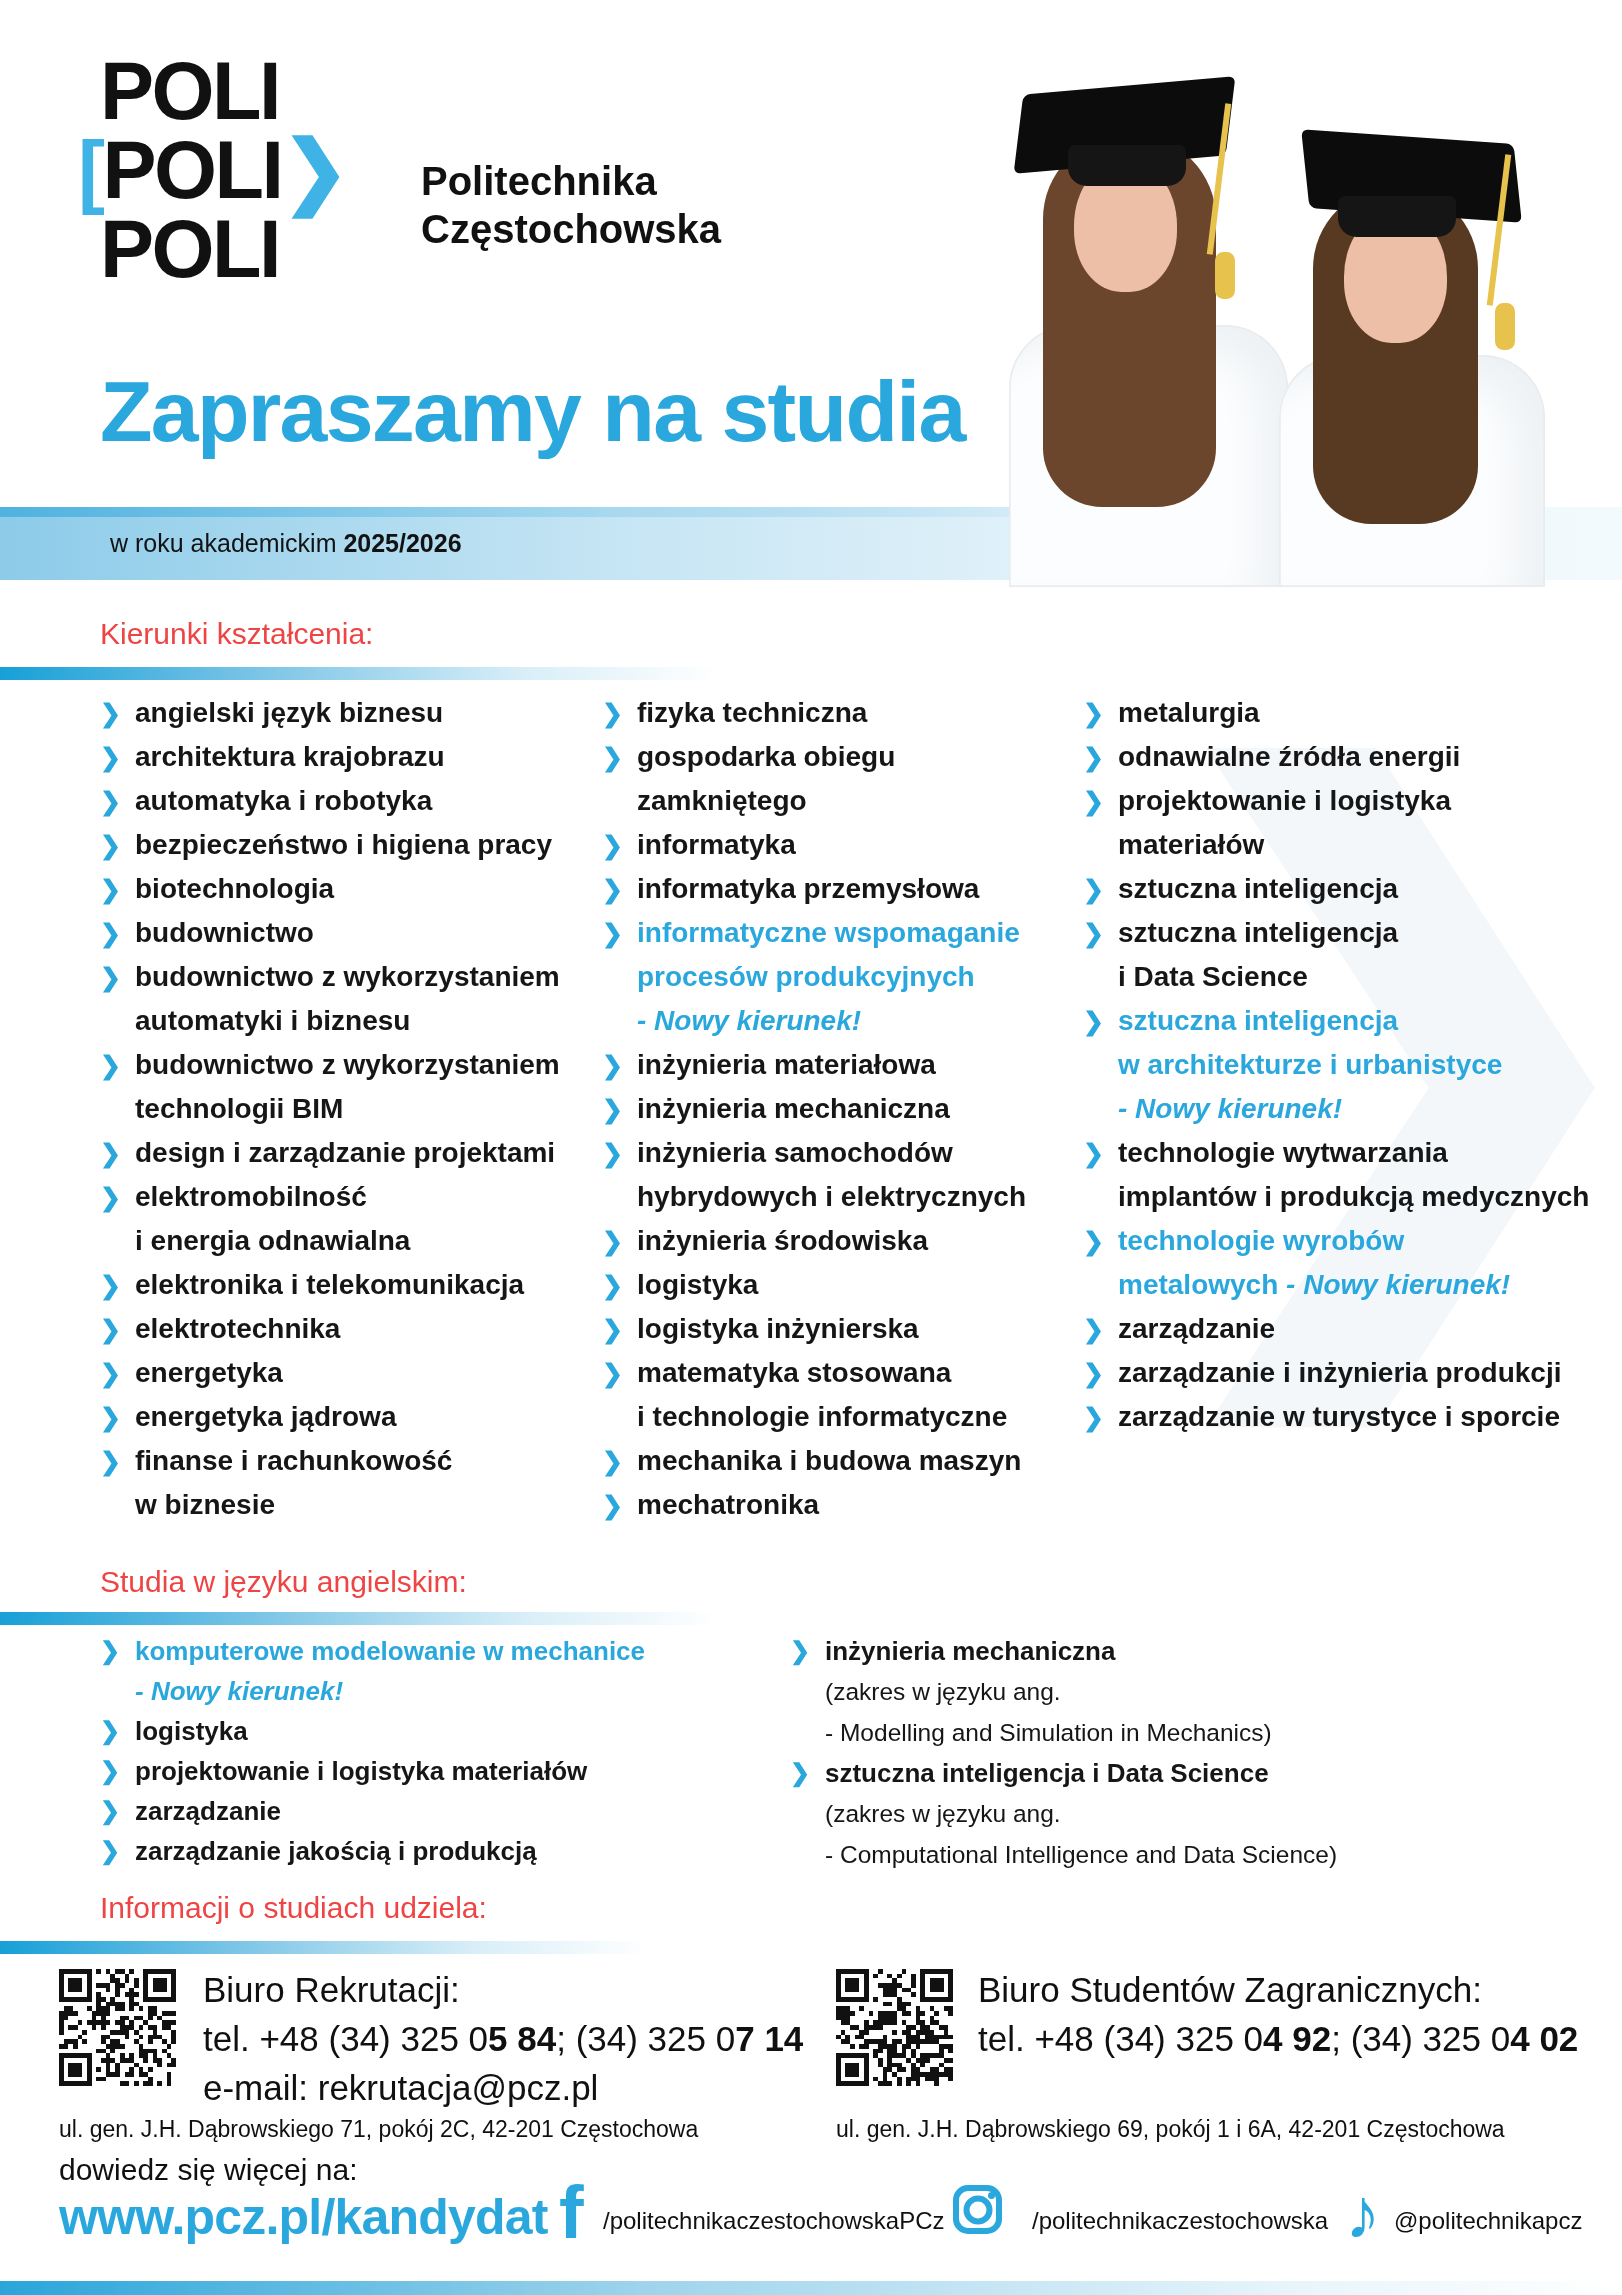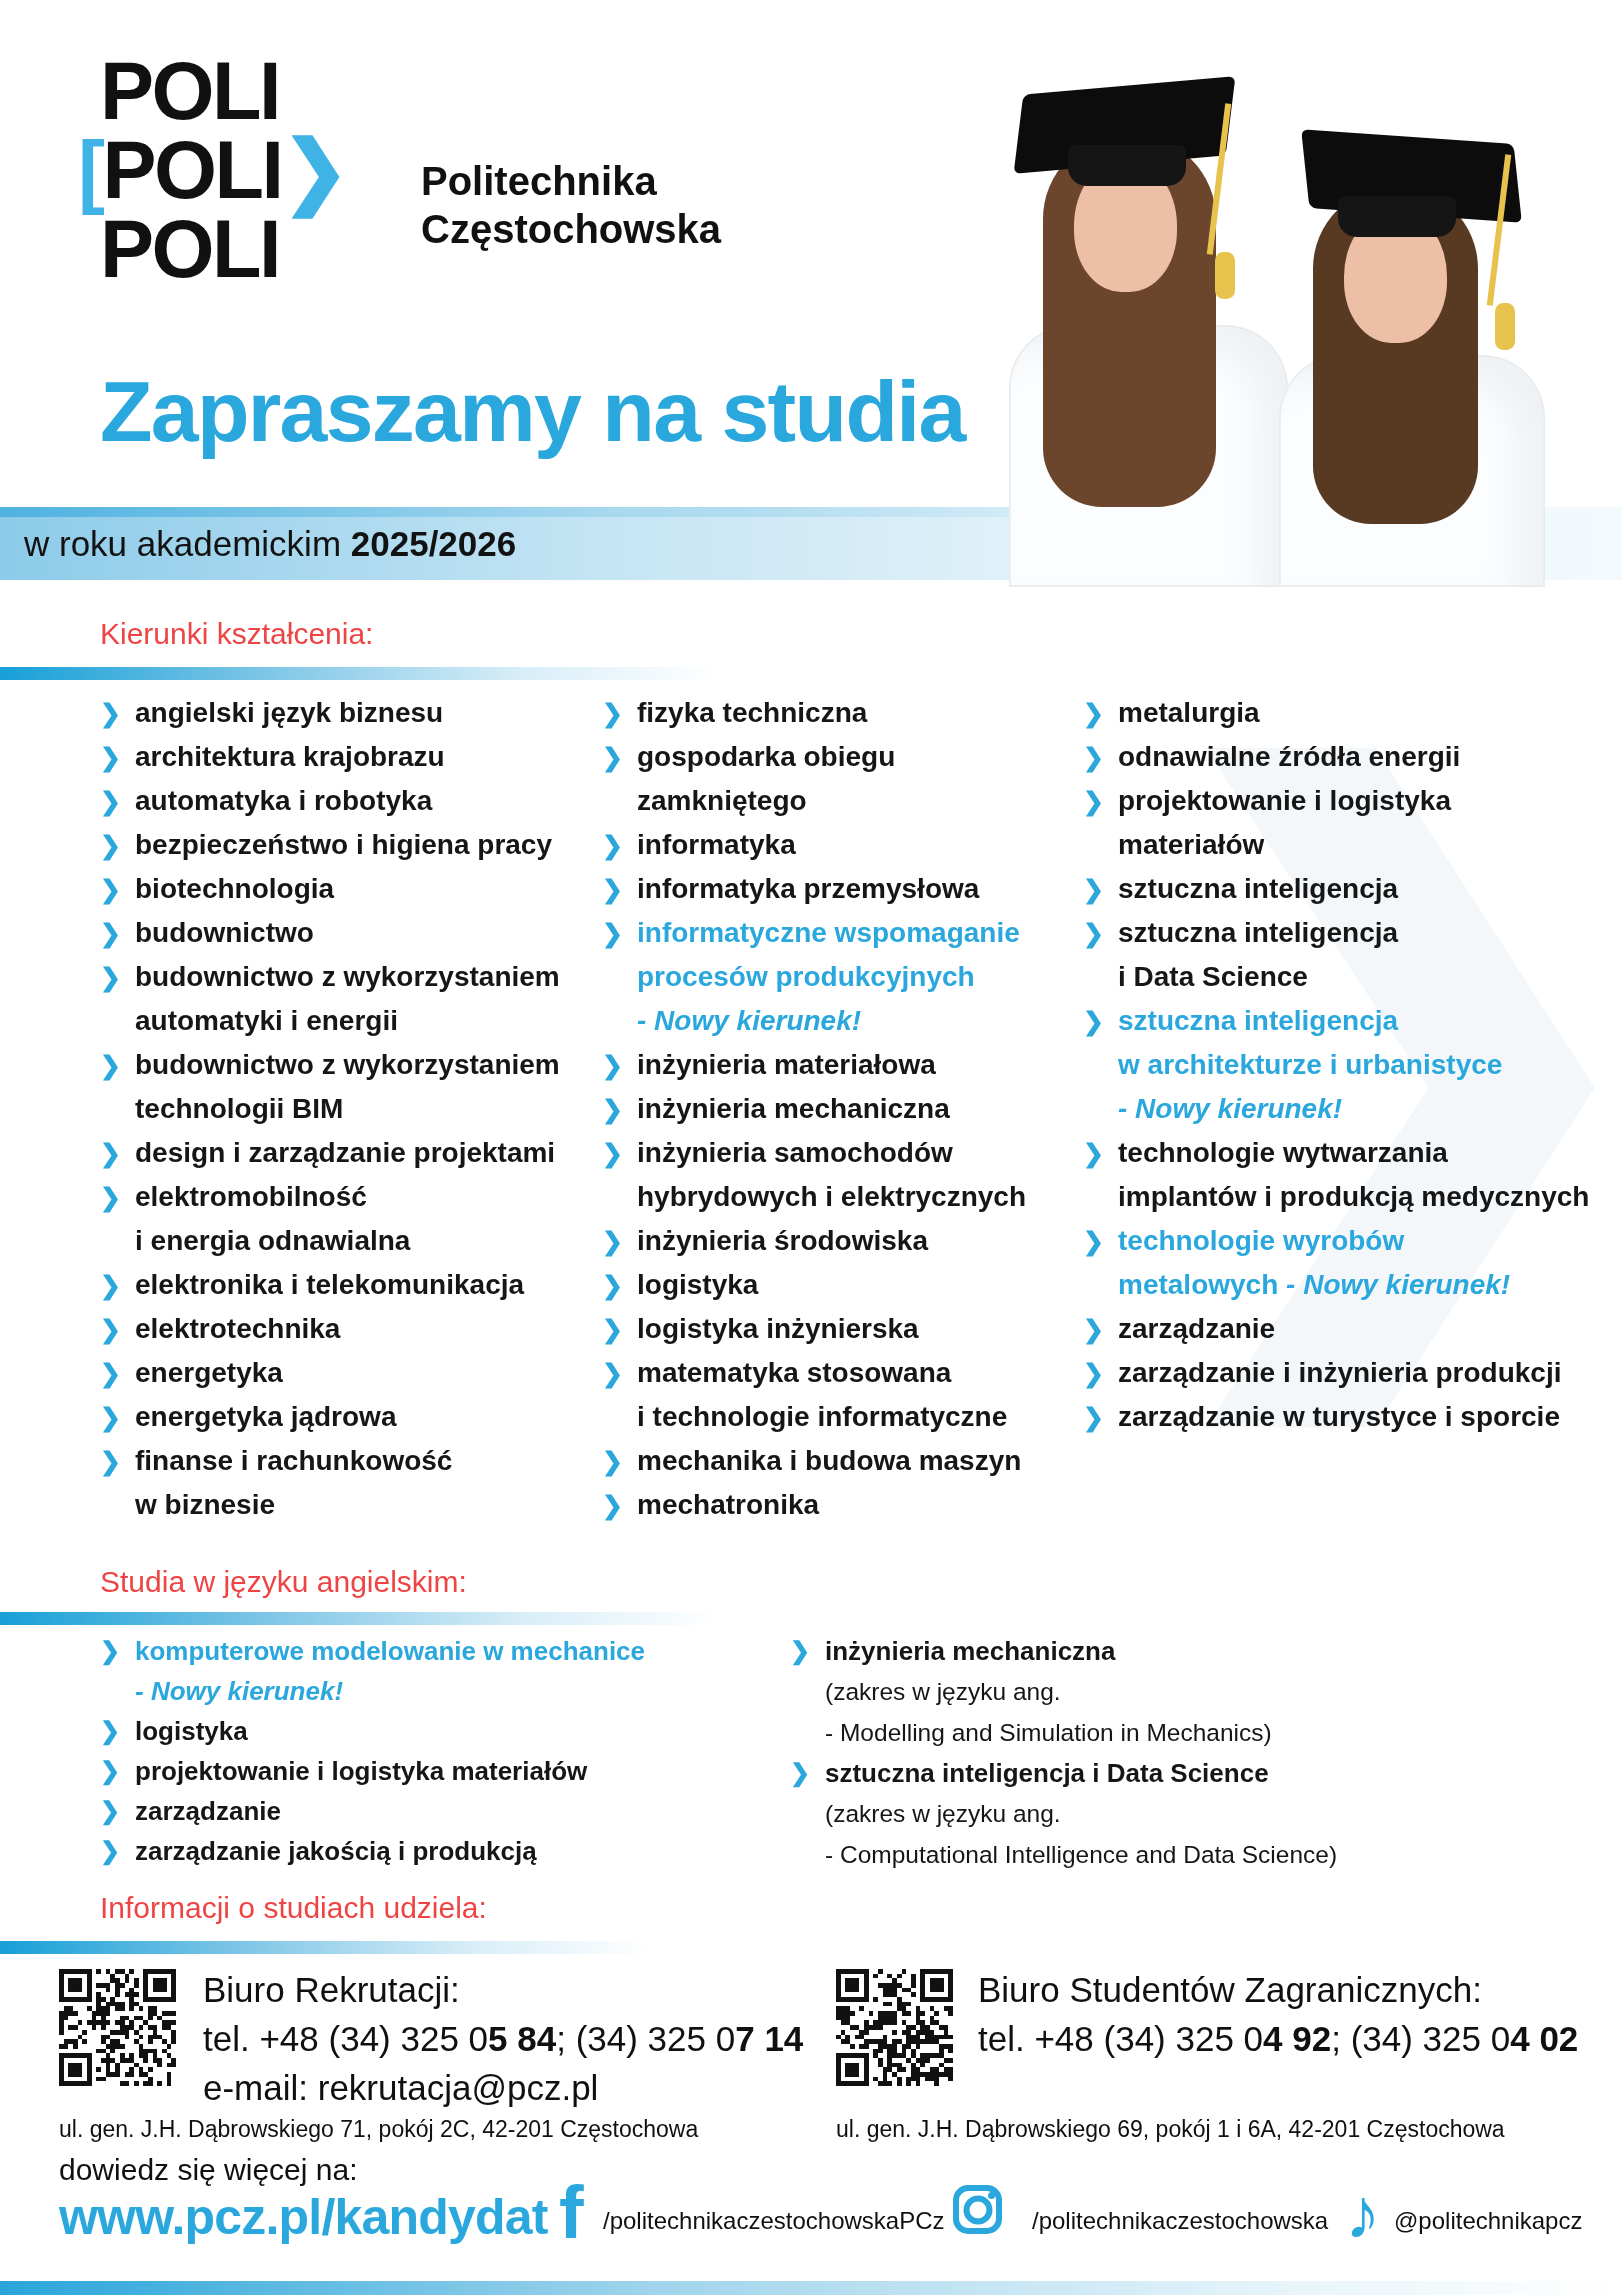--- a/index.html
+++ b/index.html
@@ -17,21 +17,21 @@
   
   .logo{position:absolute;left:100px;top:52px;font-weight:700;font-size:81px;line-height:79px;letter-spacing:-2.5px;color:#111;z-index:4;}
   .logo .bracket{color:var(--logo-accent);}
   .logo .lb{margin-left:-22px;}
   .uni-name{position:absolute;left:421px;top:157px;font-weight:700;font-size:40px;line-height:48px;color:#111;z-index:4;}
   .tagline{position:absolute;left:100px;top:362px;font-weight:700;font-size:86px;letter-spacing:-1.7px;color:var(--accent);z-index:4;}
   .band{position:absolute;left:0;top:507px;width:100%;height:73px;z-index:1;
     background:linear-gradient(90deg,#8ccbe9 0%,#c6e5f4 38%,#e9f5fb 72%,#f2fafd 100%);}
   .band::before{content:"";position:absolute;left:0;top:0;width:70%;height:10px;
     background:linear-gradient(90deg,#4fb2e0 0%,#a9d9ef 55%,rgba(255,255,255,0) 100%);}
-  .band-text{font-size:35px;line-height:73px;color:#121212;margin-left:24px;}
+  .band-text{padding-left:110px;font-size:25px;line-height:73px;color:#121212;}
   .band-text .year{font-weight:700;}
   
   .photo{position:absolute;left:912px;top:30px;width:710px;height:561px;z-index:3;}
   .fig{position:absolute;}
   .figA{left:93px;top:46px;width:296px;height:511px;}
   .figB{left:363px;top:97px;width:279px;height:460px;}
   .coat{position:absolute;left:4.2px;top:249px;width:279px;height:262px;background:#fcfdfe;
     border-radius:63px 63px 0 0;box-shadow:inset 0 0 0 1.7px #e9ecef, inset -30px 21px 38px #eef2f5;}
   .figB .coat{top:228px;height:232px;width:266px;}
   .neck{position:absolute;left:114px;top:249px;width:59px;height:52px;background:#ecc5ab;
@@ -168,21 +168,21 @@
       <div class="item">
         <span class="chev">❯</span>
         <div class="itx">
           <div class="line">budownictwo</div>
         </div>
       </div>
       <div class="item">
         <span class="chev">❯</span>
         <div class="itx">
           <div class="line">budownictwo z wykorzystaniem</div>
-          <div class="line">automatyki i energii</div>
+          <div class="line">automatyki i biznesu</div>
         </div>
       </div>
       <div class="item">
         <span class="chev">❯</span>
         <div class="itx">
           <div class="line">budownictwo z wykorzystaniem</div>
           <div class="line">technologii BIM</div>
         </div>
       </div>
       <div class="item">

